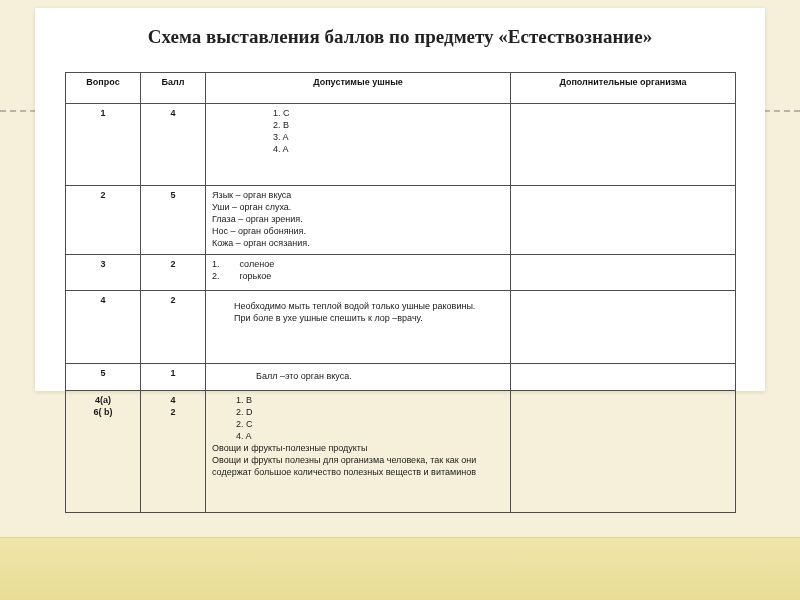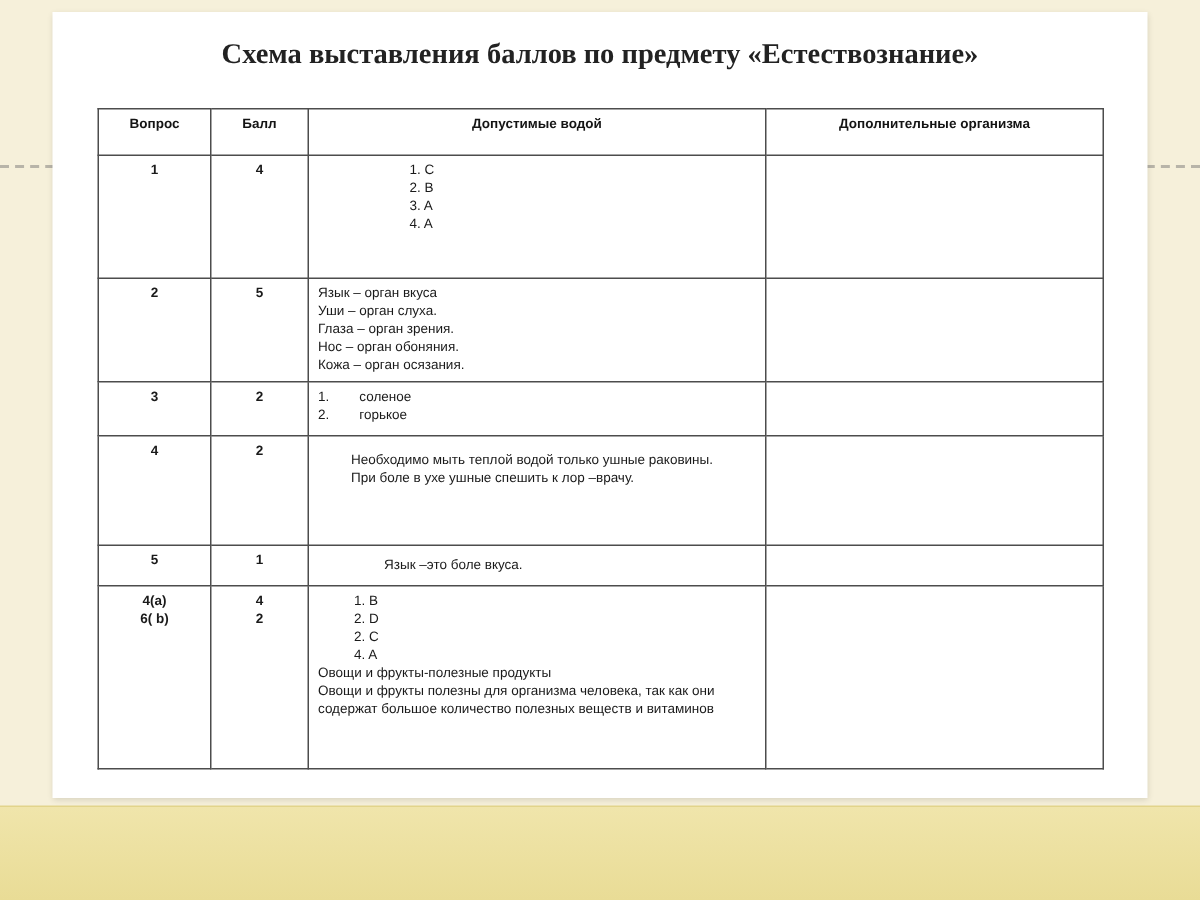--- a/index.html
+++ b/index.html
@@ -12,21 +12,21 @@
   .dashed-line{
     position:absolute;left:0;top:110px;width:100%;height:0;
     border-top:2px dashed #b8b4a8;z-index:1;
   }
   .band-bottom{
     position:absolute;left:0;bottom:0;width:100%;height:62px;
     background:linear-gradient(#f0e5ab,#e9dc96);
     border-top:1px solid #e2d48b;z-index:1;
   }
   .panel{
-    position:absolute;left:35px;top:8px;width:730px;height:524px;
+    position:absolute;left:35px;top:8px;width:730px;height:383px;
     background:#ffffff;z-index:2;
     box-shadow:0 1px 4px rgba(0,0,0,0.12);
   }
   .title{
     margin:18px 20px 0 20px;
     text-align:center;
     font-family:"Liberation Serif", serif;
     font-weight:bold;
     font-size:19px;
     color:#222222;
@@ -80,21 +80,21 @@
       <colgroup>
         <col style="width:75px">
         <col style="width:65px">
         <col style="width:305px">
         <col style="width:225px">
       </colgroup>
       <thead>
         <tr>
           <th class="hdr">Вопрос</th>
           <th class="hdr">Балл</th>
-          <th class="hdr">Допустимые водой</th>
+          <th class="hdr">Допустимые ушные</th>
           <th class="hdr">Дополнительные организма</th>
         </tr>
       </thead>
       <tbody>
 
         <tr class="r1">
           <td class="qc">1</td>
           <td class="pc">4</td>
           <td>
             <div class="blk ind66">
@@ -144,21 +144,21 @@
             </div>
           </td>
           <td></td>
         </tr>
 
         <tr class="r5">
           <td class="qc">5</td>
           <td class="pc">1</td>
           <td>
             <div class="blk ind50" style="margin-top:3px;">
-              <div class="line">Язык –это боле вкуса.</div>
+              <div class="line">Балл –это орган вкуса.</div>
             </div>
           </td>
           <td></td>
         </tr>
 
         <tr class="r6">
           <td class="qc">
             <div>4(а)</div>
             <div class="sub-gap">6( b)</div>
           </td>

